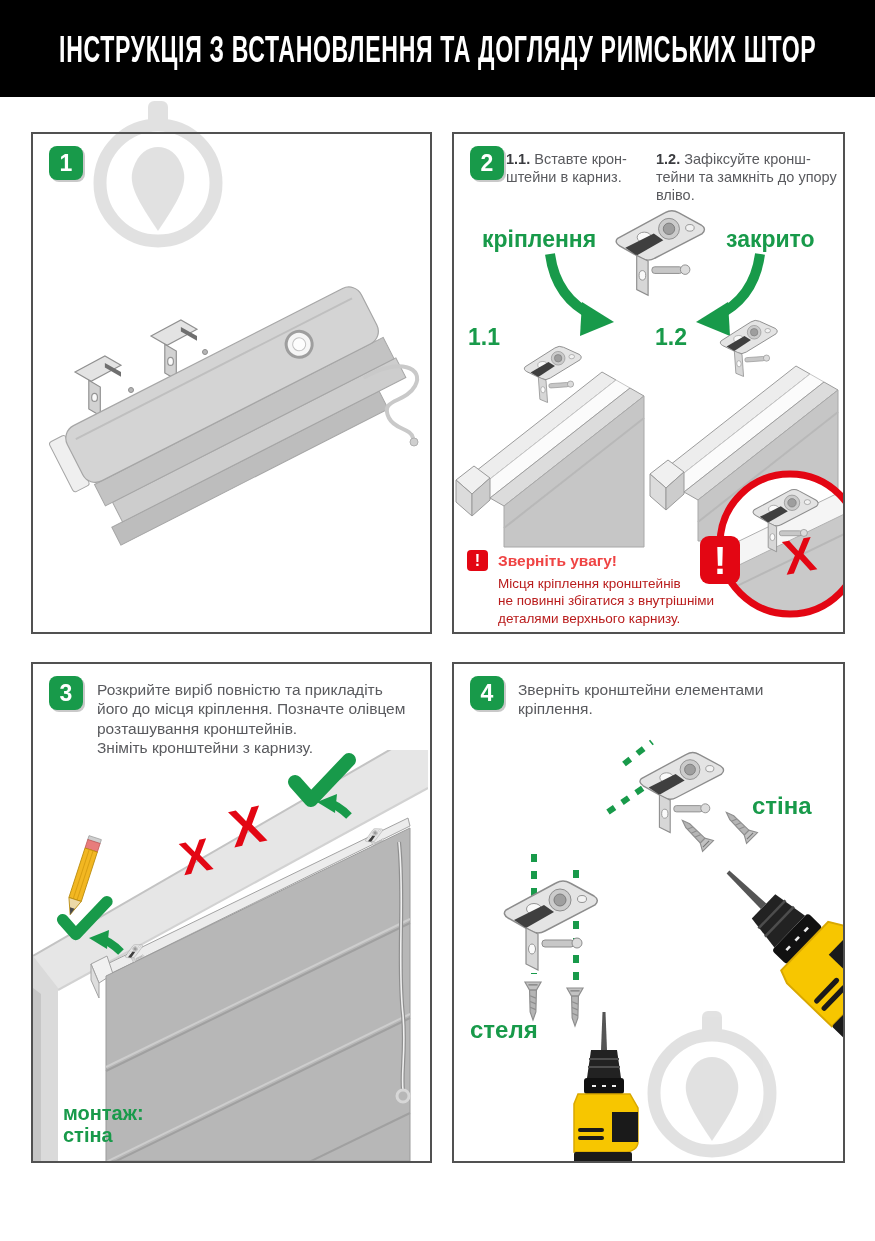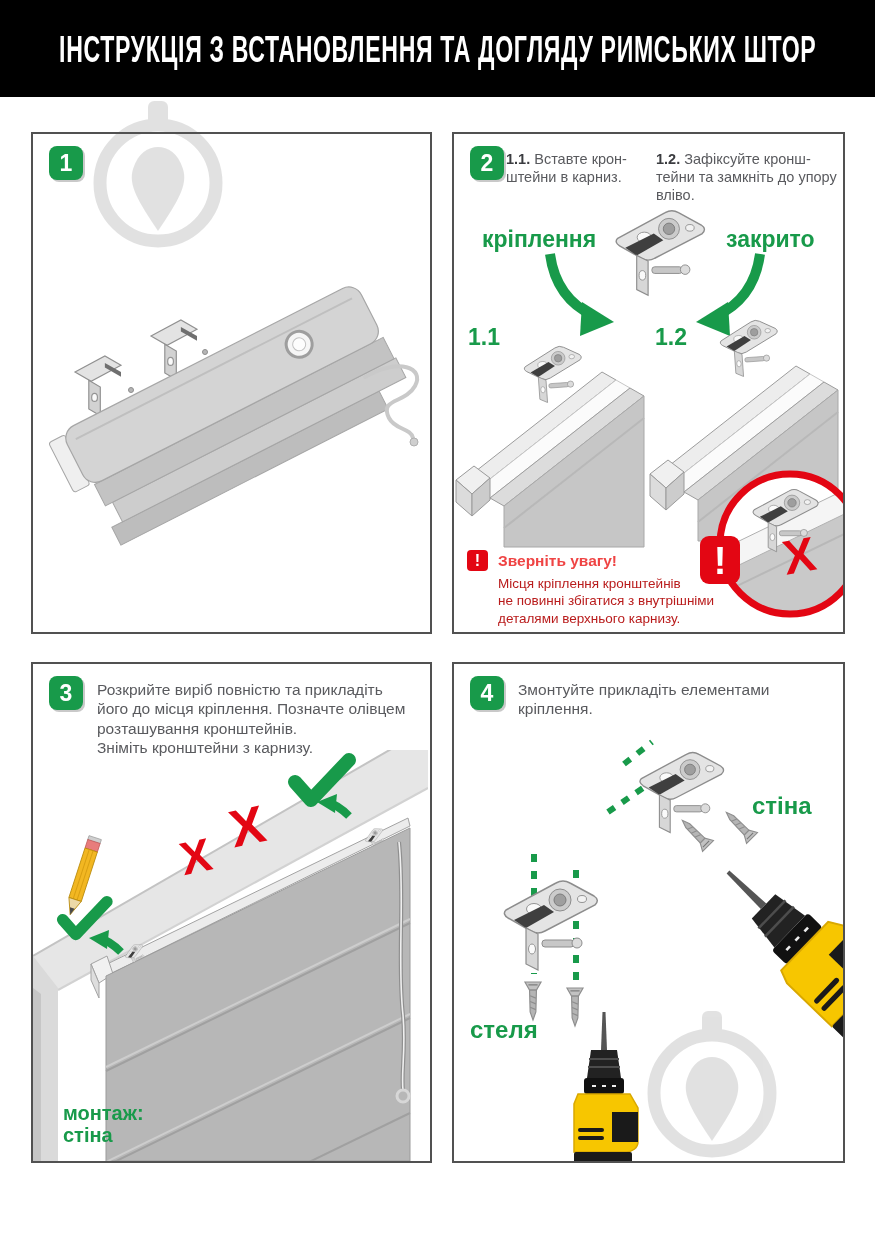--- a/index.html
+++ b/index.html
@@ -275,21 +275,21 @@
       <polygon points="0,52 13,52 6.5,68" fill="#ecd9a8" stroke="#b98908" stroke-width="0.8"></polygon>
       <polygon points="4,61 9,61 6.5,68" fill="#4a4a4a"></polygon>
     </g>
   </svg>
   <div class="mount-label green pre" style="left:30px;top:438px">монтаж:
 стіна</div>
 </section>
 
 <section class="panel" id="panel4">
   <div class="badge">4</div>
-  <div class="step-text pre" style="left:64px;top:16px;width:320px">Змонтуйте прикладіть елементами
+  <div class="step-text pre" style="left:64px;top:16px;width:320px">Зверніть кронштейни елементами
 кріплення.</div>
   <svg class="illus" style="left:0;top:60px" width="389" height="437" viewBox="0 0 389 437">
 
     <g>
       <line x1="170" y1="40" x2="198" y2="18" stroke="#189a4a" stroke-width="6" stroke-dasharray="8 9"></line>
       <line x1="154" y1="88" x2="192" y2="62" stroke="#189a4a" stroke-width="6" stroke-dasharray="8 9"></line>
       <use href="#clamp" transform="translate(182,24) scale(0.9)"></use>
       <use href="#screwv" transform="translate(254,122) rotate(135) scale(1.1)"></use>
       <use href="#screwv" transform="translate(298,114) rotate(135) scale(1.1)"></use>
     </g>

